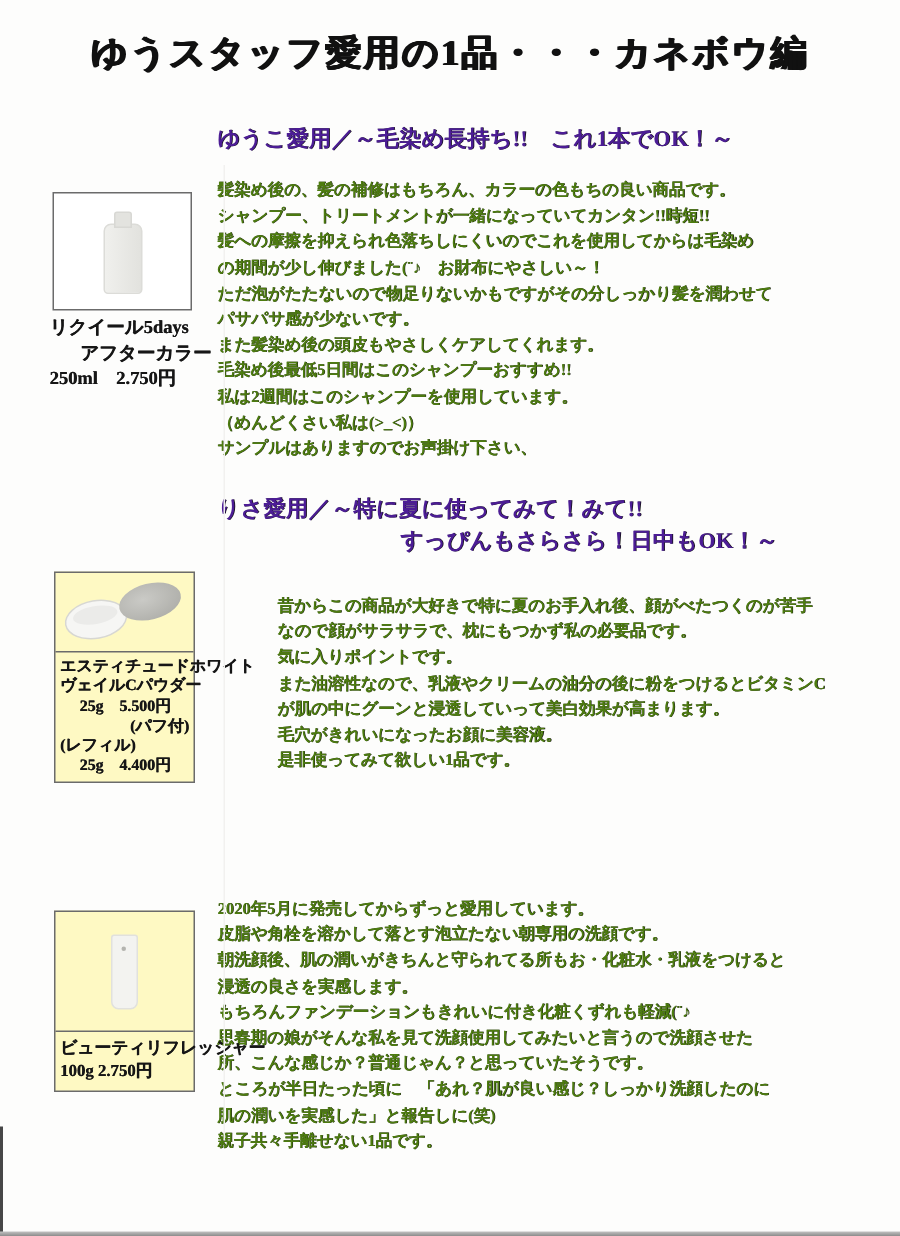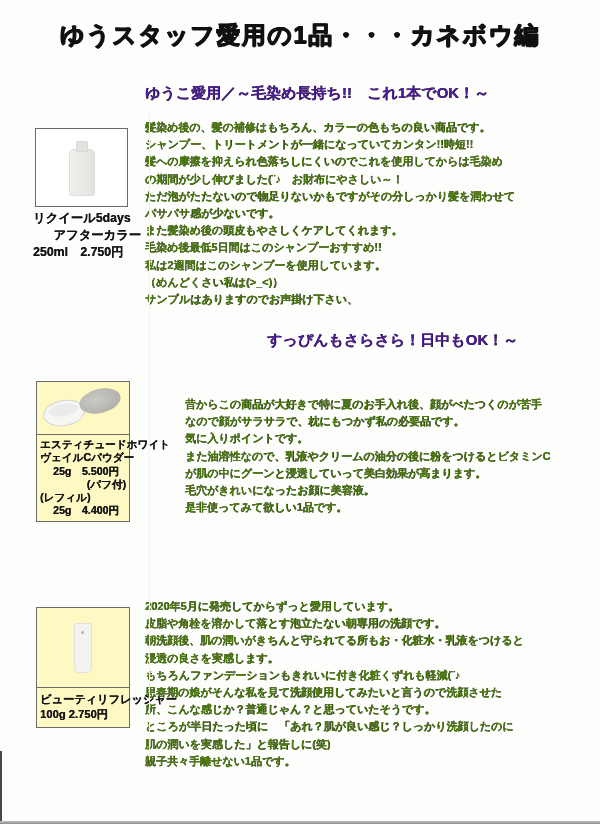--- a/index.html
+++ b/index.html
@@ -1,19 +1,19 @@
 <!DOCTYPE html>
 <html><head>
 <meta charset="utf-8">
 <style>
   html,body { margin:0; padding:0; }
   .page {
     position:relative; width:600px; height:824px;
     background:#fdfdfc; overflow:hidden;
-    font-family:Liberation Sans, sans-serif;
+    font-family:Liberation Serif, serif;
     color:#161616; font-weight:bold;
   }
   .title {
     position:absolute; top:19px; left:0; width:100%;
     text-align:center; font-size:24px; font-weight:900;
     letter-spacing:1.5px; color:#111;
     text-shadow:0.7px 0 #111, -0.7px 0 #111, 0 0.5px #111;
     white-space:nowrap;
   }
   .sec-heading {
@@ -126,20 +126,21 @@
   <div class="img-box">
     <div class="bottle"></div>
   </div>
   <div class="cap1">
     <div>リクイール5days</div>
     <div class="t-right">アフターカラー</div>
     <div>250ml　2.750円</div>
   </div>
 
   <div class="sec-heading" id="h2">
+    <div>りさ愛用／～特に夏に使ってみて！みて!!</div>
     <div class="h-indent">すっぴんもさらさら！日中もOK！～</div>
   </div>
   <div class="sec-body" id="b2">
     <div>昔からこの商品が大好きで特に夏のお手入れ後、顔がべたつくのが苦手</div>
     <div>なので顔がサラサラで、枕にもつかず私の必要品です。</div>
     <div>気に入りポイントです。</div>
     <div>また油溶性なので、乳液やクリームの油分の後に粉をつけるとビタミンC</div>
     <div>が肌の中にグーンと浸透していって美白効果が高まります。</div>
     <div>毛穴がきれいになったお顔に美容液。</div>
     <div>是非使ってみて欲しい1品です。</div>

